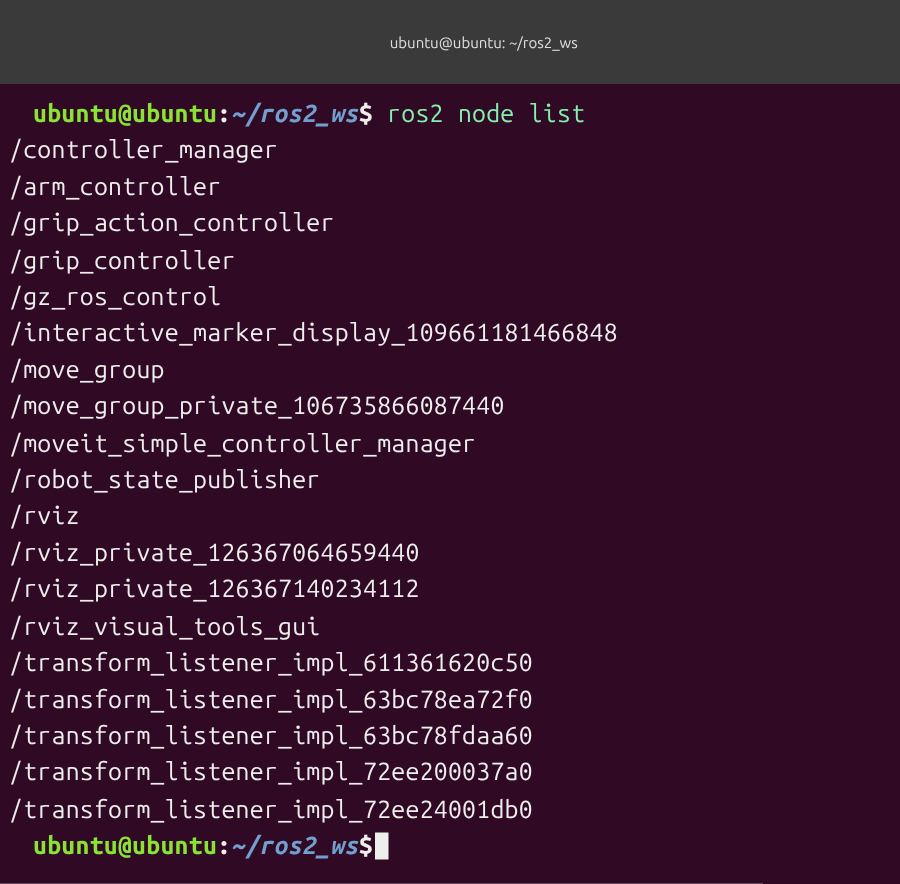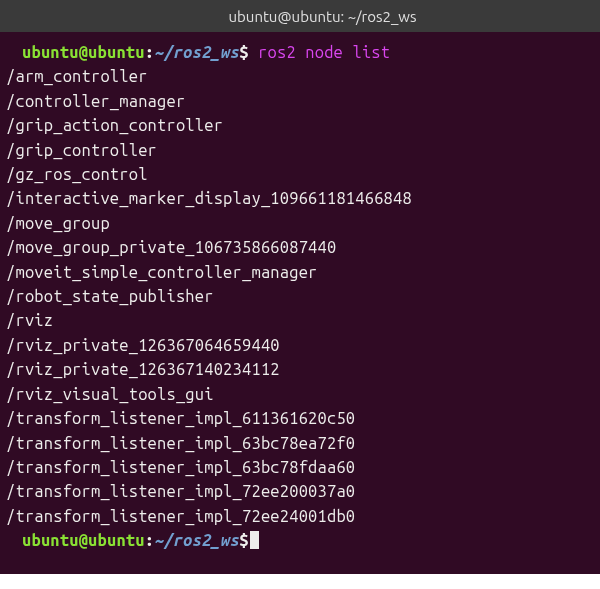--- a/index.html
+++ b/index.html
@@ -13,27 +13,27 @@
       background: #ffffff;
       font-family: "Ubuntu Mono", "DejaVu Sans Mono", monospace;
       overflow: hidden;
     }
     .window {
       width: 100%;
       height: 100%;
     }
     .titlebar {
       background: #3a3a3a;
-      height: 32px;
+      height: 56px;
       display: flex;
       align-items: center;
       justify-content: center;
       color: #e0e0e0;
       font-family: "Ubuntu", sans-serif;
-      font-size: 15px;
+      font-size: 10px;
       font-weight: 400;
       padding-left: 45px;
     }
     .terminal {
       background: #300a24;
       height: calc(100% - 47px);
       padding: 8px 6px;
       font-size: 16.5px;
       line-height: 1.48;
       color: #eeeeec;
@@ -51,21 +51,21 @@
     .prompt-path {
       color: #729fcf;
       font-weight: bold;
       font-style: italic;
     }
     .prompt-dollar {
       color: #eeeeec;
       font-weight: bold;
     }
     .command {
-      color: #d946ef;
+      color: #86efac;
     }
     .output-line {
       color: #eeeeec;
       white-space: pre;
     }
     .cursor {
       display: inline-block;
       width: 9px;
       height: 18px;
       background: #eeeeec;
@@ -81,22 +81,22 @@
 
 <div class="window">
   <div class="titlebar">
     <span>ubuntu@ubuntu: ~/ros2_ws</span>
   </div>
   <div class="terminal">
     <span class="line">
       <span class="prompt-user">ubuntu@ubuntu</span><span class="prompt-colon">:</span><span class="prompt-path">~/ros2_ws</span><span class="prompt-dollar">$</span><span class="command"> <span>ros2 node list</span></span>
     </span>
     <div id="output-container">
+        <span class="line output-line">/controller_manager</span>
         <span class="line output-line">/arm_controller</span>
-        <span class="line output-line">/controller_manager</span>
         <span class="line output-line">/grip_action_controller</span>
         <span class="line output-line">/grip_controller</span>
         <span class="line output-line">/gz_ros_control</span>
         <span class="line output-line">/interactive_marker_display_109661181466848</span>
         <span class="line output-line">/move_group</span>
         <span class="line output-line">/move_group_private_106735866087440</span>
         <span class="line output-line">/moveit_simple_controller_manager</span>
         <span class="line output-line">/robot_state_publisher</span>
         <span class="line output-line">/rviz</span>
         <span class="line output-line">/rviz_private_126367064659440</span>

